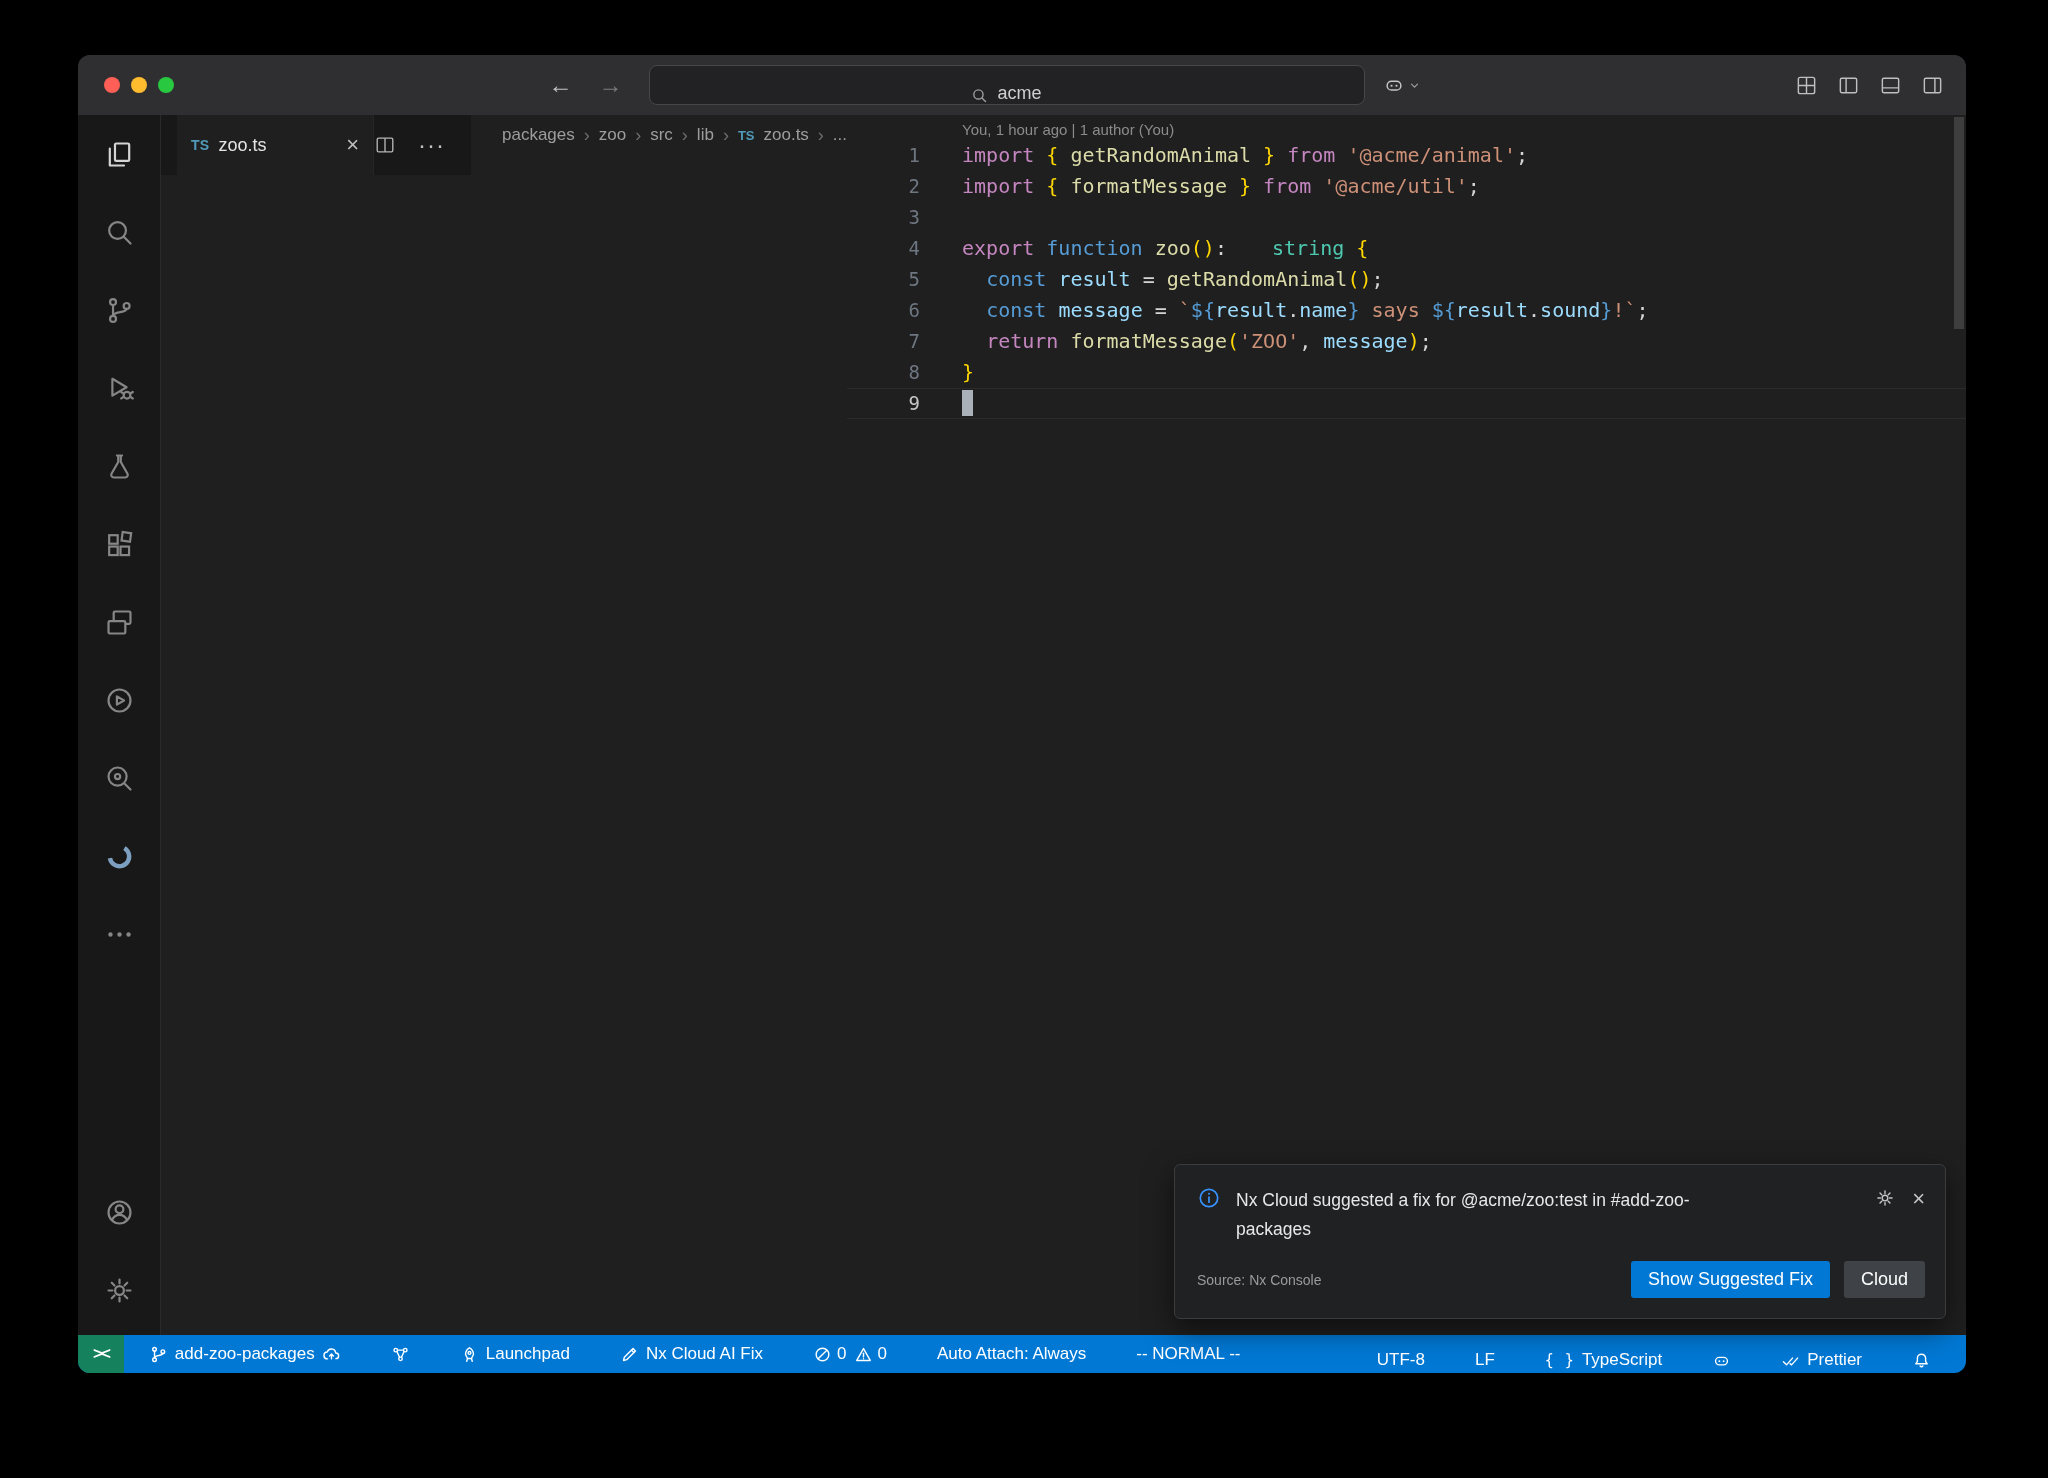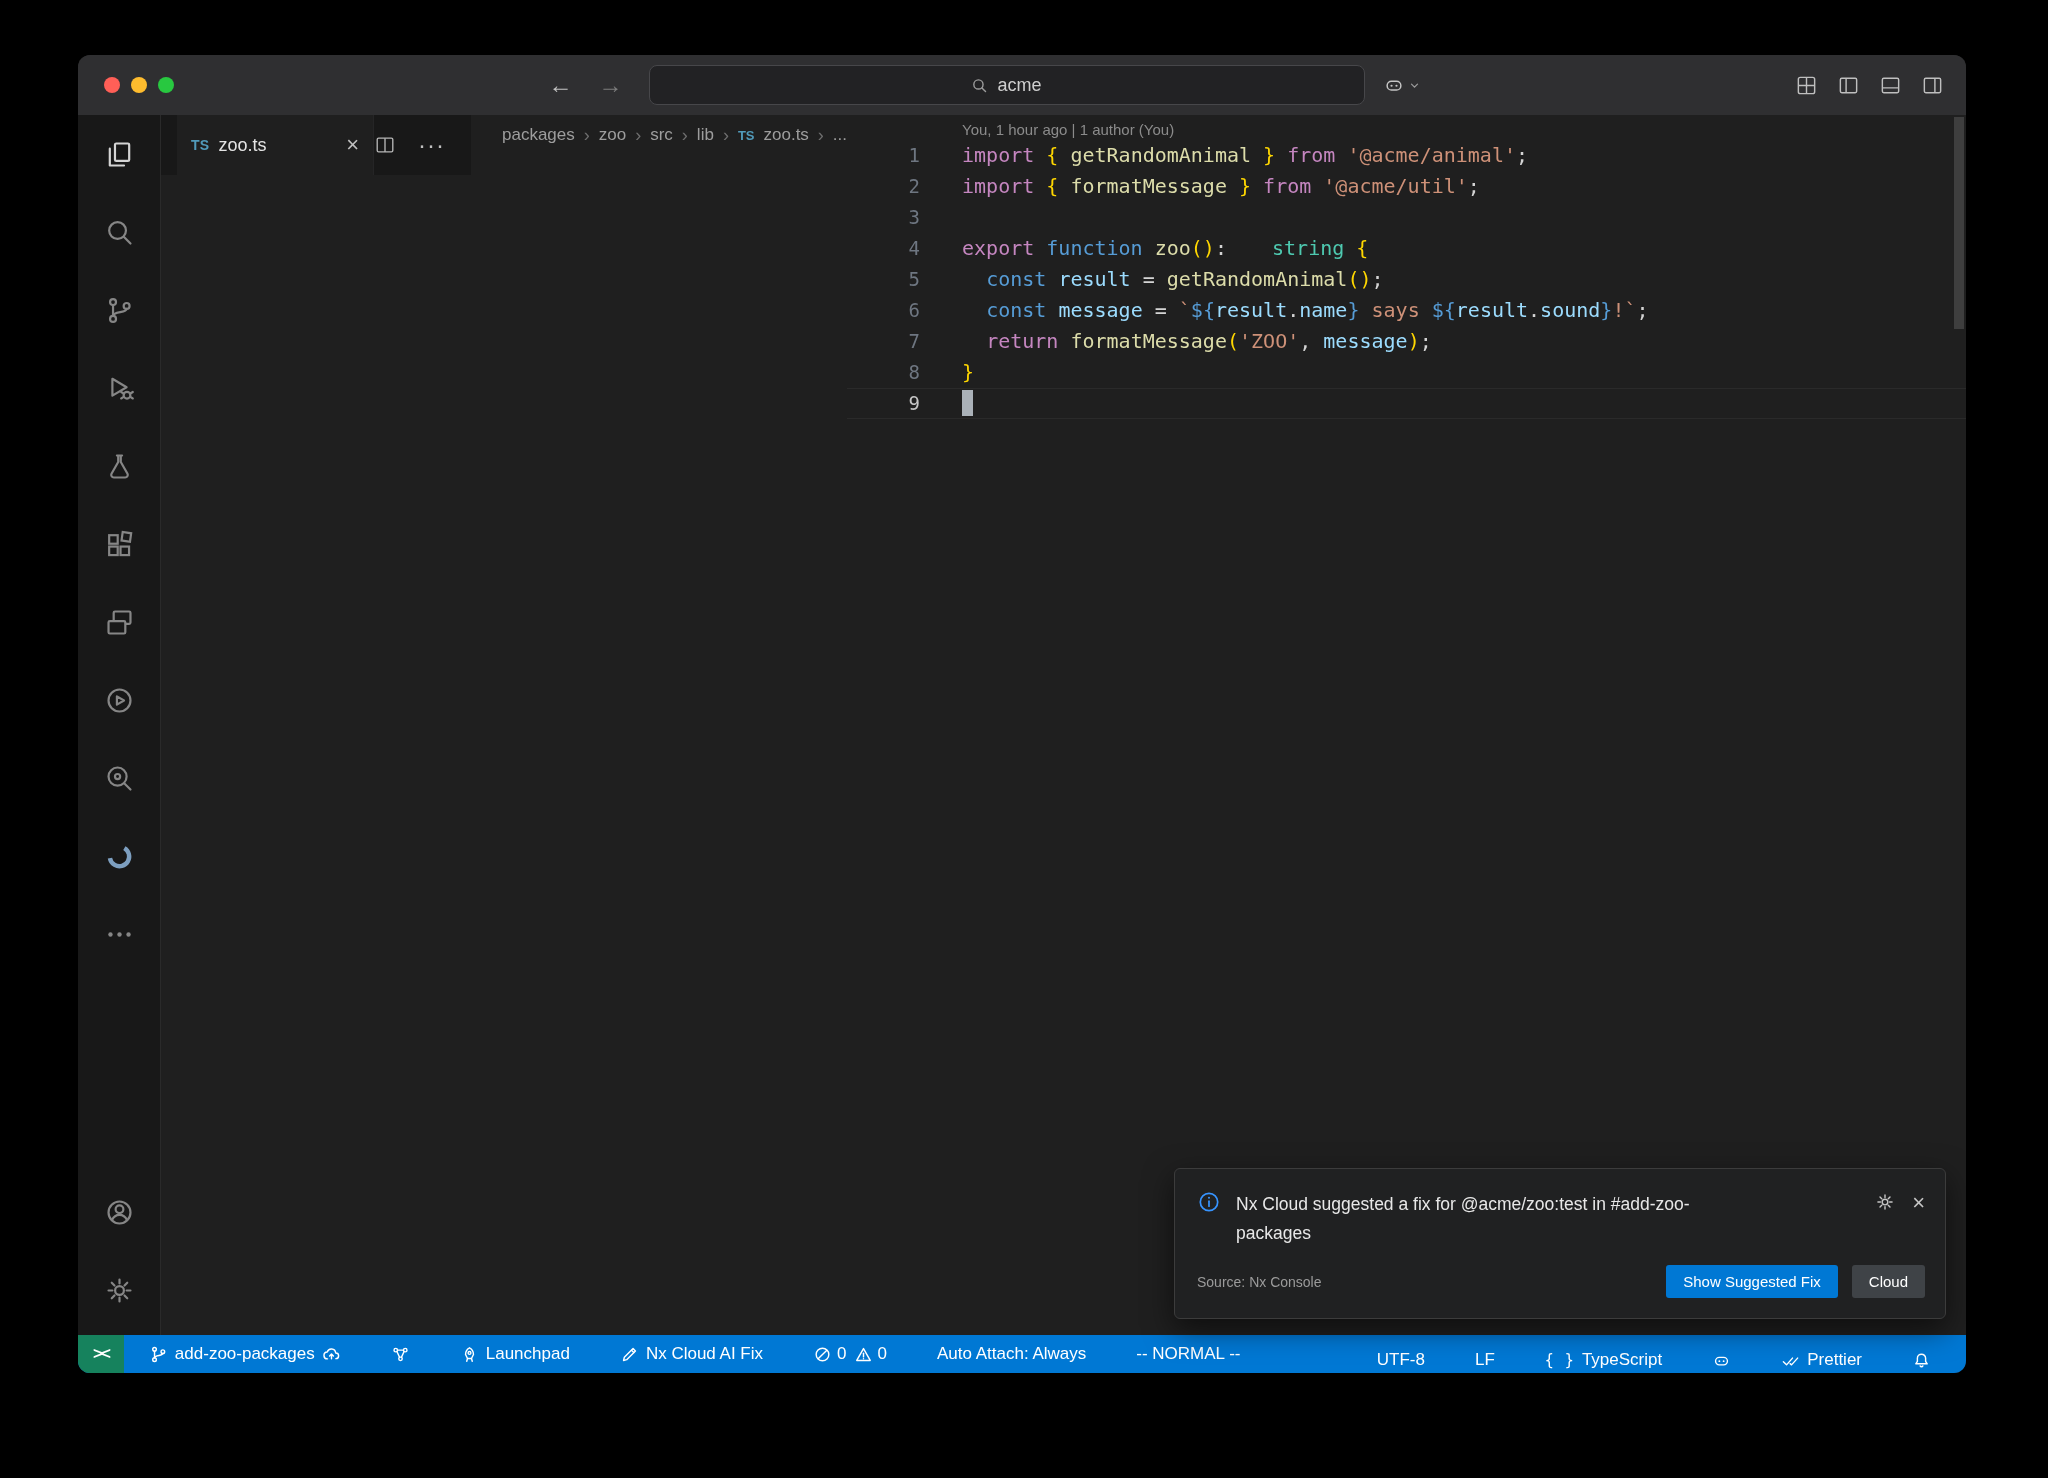--- a/index.html
+++ b/index.html
@@ -11,21 +11,21 @@
   
   .titlebar{height:60px;flex:0 0 auto;background:#2f2f31;display:flex;align-items:center;
     padding:0 22px 0 26px;color:#b9b9b9;}
   .traffic{display:flex;gap:11px;align-items:center;}
   .tl{width:16px;height:16px;border-radius:50%;display:inline-block;}
   .tl.red{background:#ff5f57;}.tl.yellow{background:#febc2e;}.tl.green{background:#28c840;}
   .tb-spacer{flex:1;}
   .nav-arrows{display:flex;gap:26px;font-size:24px;color:#c2c2c2;margin-right:26px;}
   .nav-arrows .dim{color:#7c7c7c;}
   .search{width:714px;height:38px;background:#222224;border:1px solid #47474a;border-radius:8px;
-    display:flex;align-items:center;justify-content:center;gap:9px;color:#cfcfcf;font-size:18px;}
+    display:flex;align-items:flex-end;justify-content:center;gap:9px;color:#cfcfcf;font-size:18px;}
   .search svg{width:17px;height:17px;color:#9c9c9c;}
   .copilot{display:flex;align-items:center;gap:3px;margin-left:18px;color:#c5c5c5;}
   .copilot svg{width:22px;height:22px;}
   .copilot .chev{width:13px;height:13px;color:#9a9a9a;}
   .layout-icons{display:flex;gap:19px;color:#bfbfbf;}
   .layout-icons svg{width:23px;height:23px;}
   
   .main{flex:1;display:flex;min-height:0;}
   .activitybar{width:82px;flex:0 0 auto;background:#181818;border-right:1px solid #2a2a2a;
     display:flex;flex-direction:column;align-items:center;padding-bottom:6px;}
@@ -67,21 +67,21 @@
     border-radius:6px;box-shadow:0 10px 30px rgba(0,0,0,.55);color:#e6e6e6;z-index:5;}
   .toast-row1{display:flex;align-items:flex-start;padding:21px 20px 6px 22px;gap:15px;}
   .toast-info svg{width:24px;height:24px;color:#3794ff;}
   .toast-msg{max-width:492px;font-size:17.5px;line-height:1.62;color:#e8e8e8;}
   .toast-icons{margin-left:auto;display:flex;gap:17px;color:#c5c5c5;padding-top:2px;}
   .toast-icons svg{width:20px;height:20px;}
   .toast-x{font-size:22px;line-height:1;color:#c5c5c5;}
   .toast-row2{display:flex;align-items:center;padding:12px 20px 20px 22px;}
   .toast-source{color:#9b9b9b;font-size:14px;}
   .toast-buttons{margin-left:auto;display:flex;gap:14px;}
-  .btn{font-size:15px;padding:8px 17px;border-radius:3px;border:none;color:#fff;font-family:inherit;}
+  .btn{font-size:18px;padding:8px 17px;border-radius:3px;border:none;color:#fff;font-family:inherit;}
   .btn.primary{background:#0078d4;}
   .btn.secondary{background:#3f4347;}
   
   .statusbar{height:38px;flex:0 0 auto;background:#0078d4;color:#fff;display:flex;align-items:center;
     font-size:17px;}
   .sb-item{display:flex;align-items:center;gap:7px;padding:0 25px;height:38px;}
   .sb-item svg{width:19px;height:19px;}
   .sb-remote{background:#16825d;padding:0 15px;font-weight:700;letter-spacing:-2px;font-size:17px;}
   .sb-right{margin-left:auto;display:flex;height:26px;padding-right:10px;}
   .sb-num{margin-left:-2px;}

